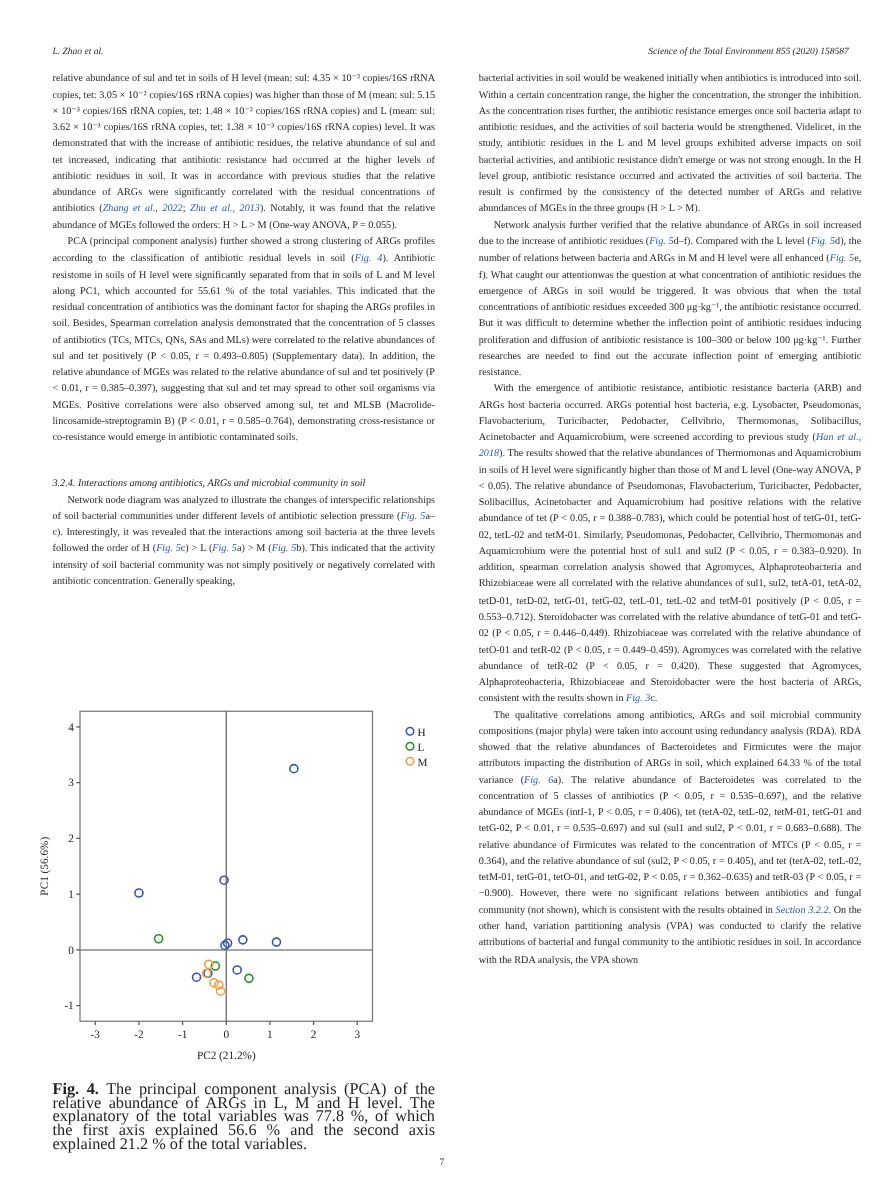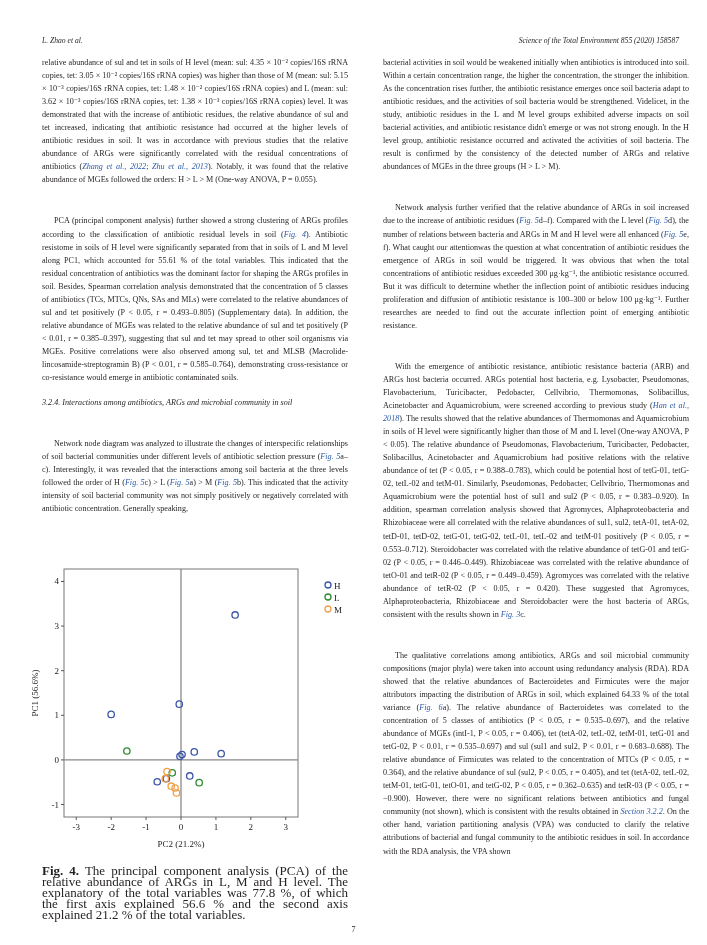--- a/index.html
+++ b/index.html
@@ -7,22 +7,22 @@
          font-family: "Liberation Serif", "DejaVu Serif", serif; color: #231f20; }
   .running-head { position: absolute; top: 36px; left: 42px; right: 28px; height: 14px;
                   font-size: 7.6px; font-style: italic; }
   .running-head .left { position: absolute; left: 0; }
   .running-head .right { position: absolute; right: 0; }
   .col { position: absolute; top: 56px; width: 306px; font-size: 8.15px; line-height: 13.05px;
          text-align: justify; hyphens: auto; }
   .col.left { left: 42px; }
   .col.right { left: 383px; }
   .col p { margin: 0; text-indent: 0; }
-  .col p.ind { text-indent: 12px; margin-top: 28px; }
-  .col .sec-head { font-style: italic; margin-top: 12px; font-family: Liberation Serif, serif; }
+  .col p.ind { text-indent: 12px; }
+  .col .sec-head { font-style: italic; margin-top: 24px; font-family: Liberation Serif, serif; }
   .link { color: #2b5aa8; font-style: italic; }
   .figure { position: absolute; left: 22px; top: 560px; width: 320px; height: 290px; }
   .caption { position: absolute; left: 42px; top: 866px; width: 306px; font-size: 13px;
              line-height: 10.9px; text-align: justify; }
   .caption b { font-weight: bold; }
   .page-num { position: absolute; top: 925px; left: 0; width: 707px; text-align: center; font-size: 8px; }
   svg text { font-family: "Liberation Serif", "DejaVu Serif", serif; fill: #222; }
 </style>
 </head>
 <body>

